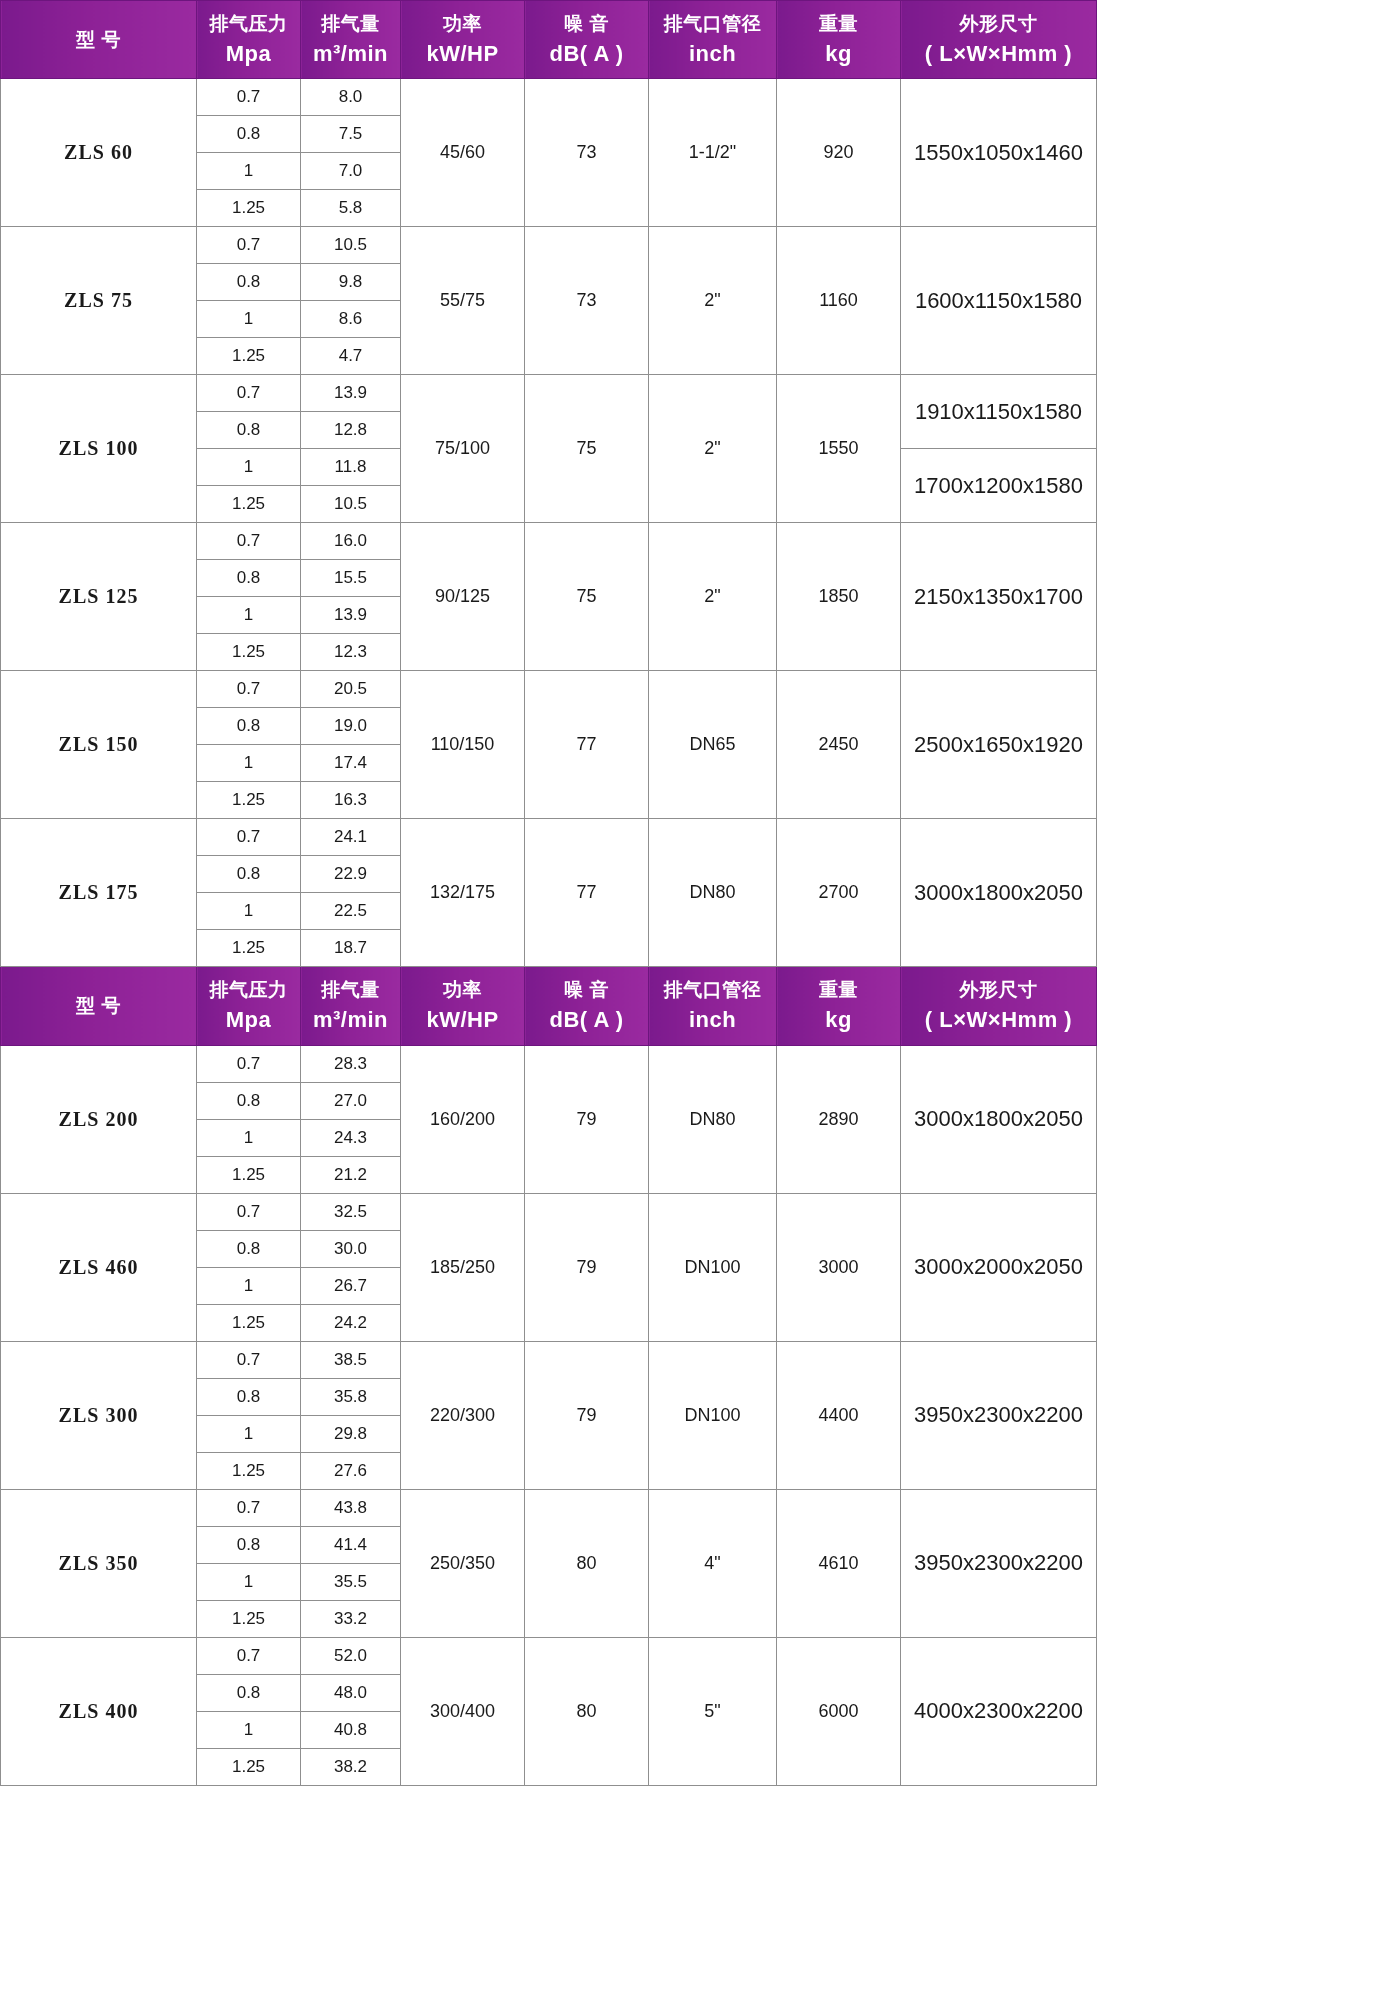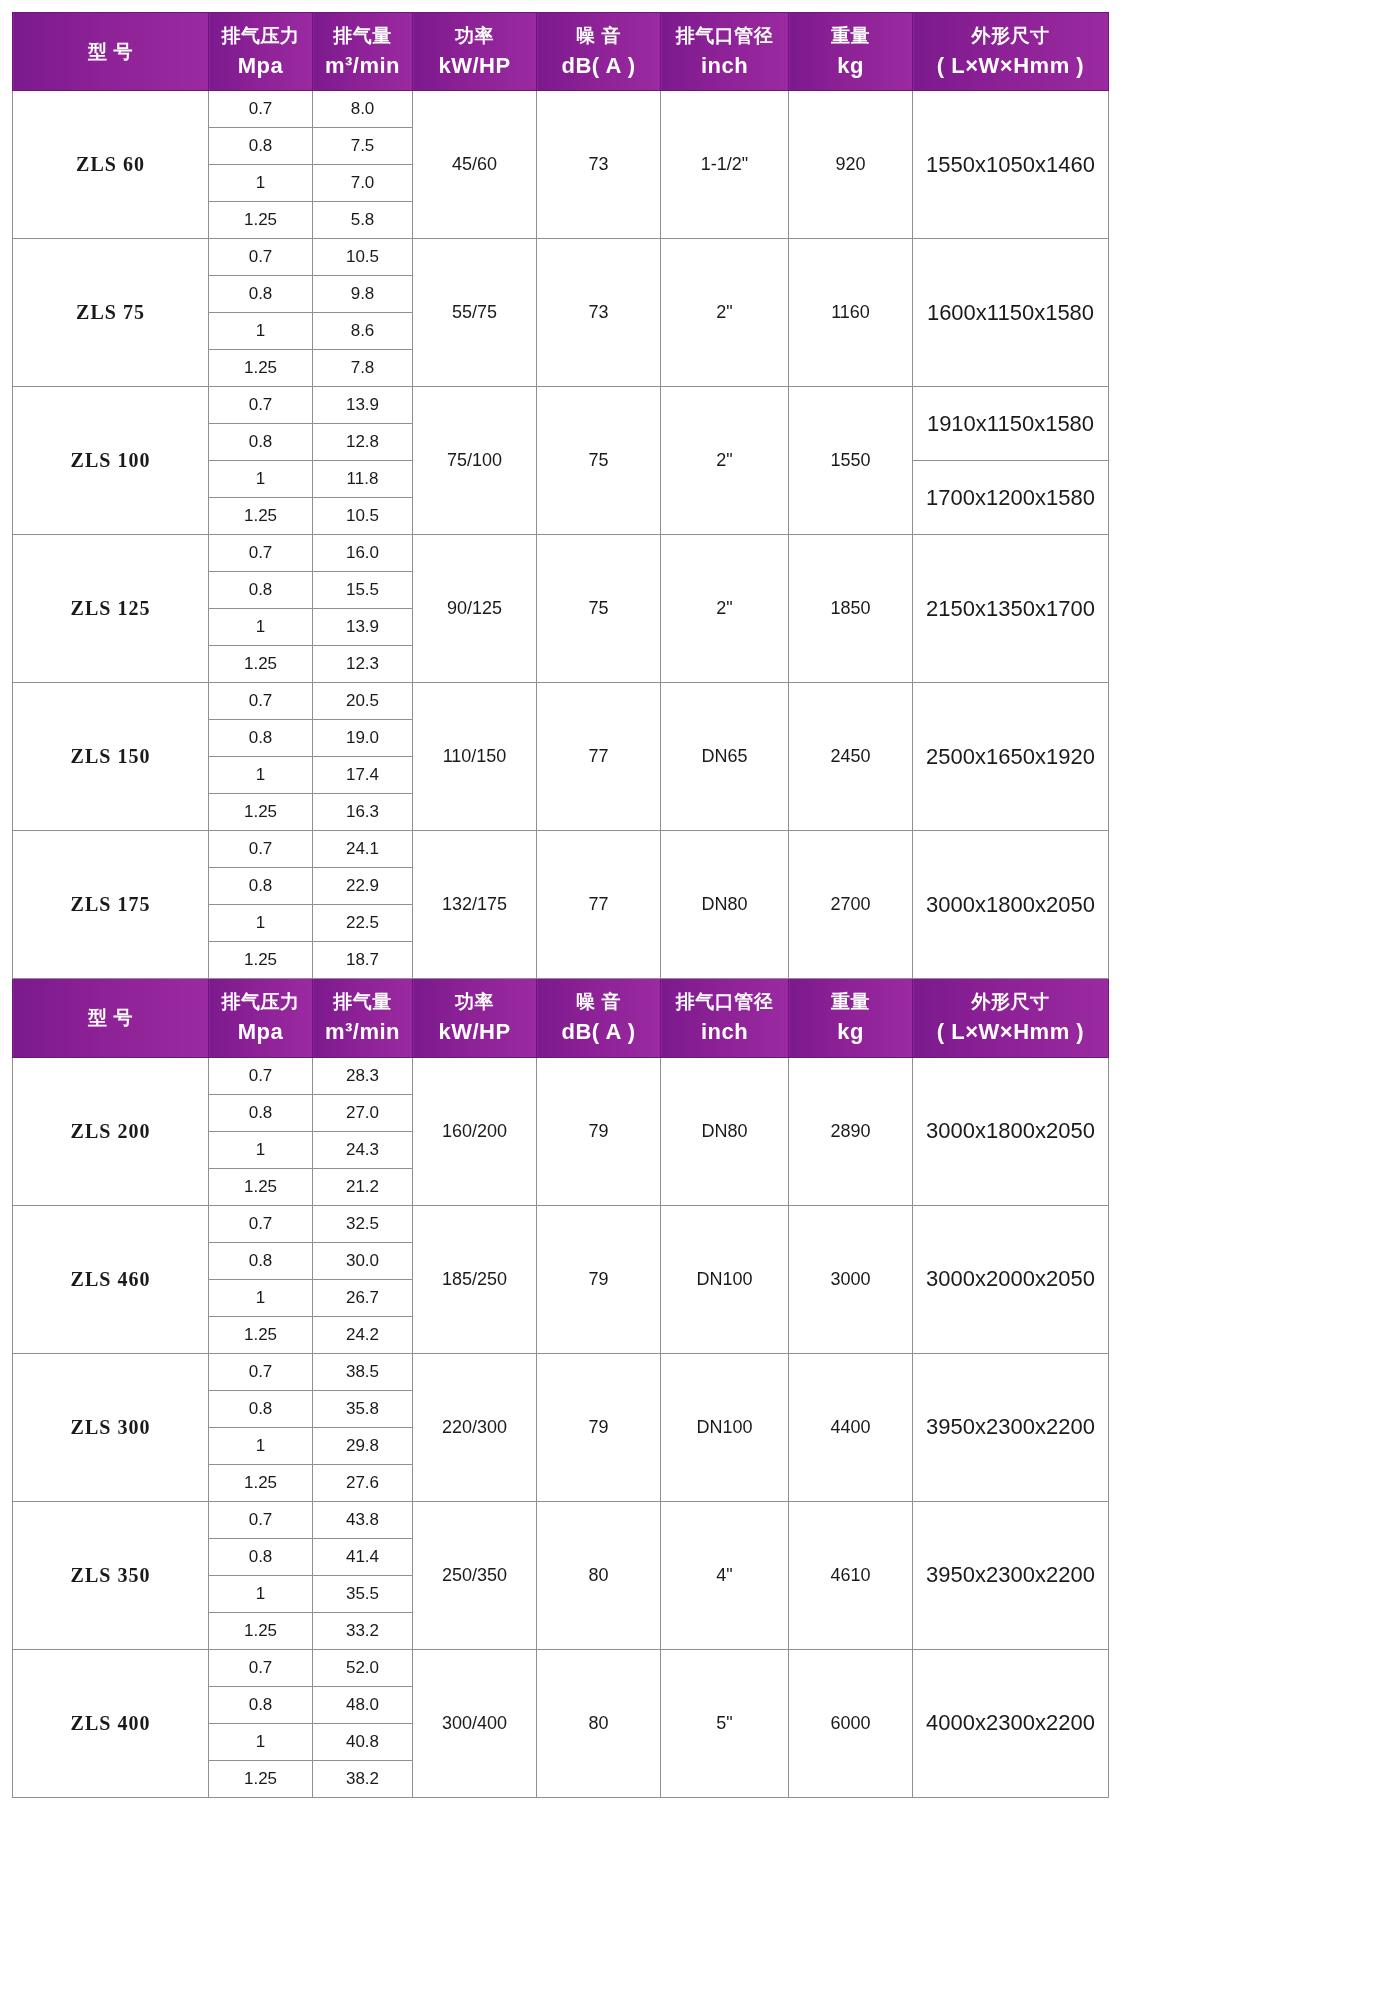--- a/index.html
+++ b/index.html
@@ -6,21 +6,21 @@
     margin: 0;
     padding: 0;
     background: #ffffff;
   }
   body {
     width: 1400px;
     font-family: "Liberation Sans", "DejaVu Sans", sans-serif;
   }
   .sheet {
     width: 1096px;
-    margin: 12px;
+    margin: 0;
     padding: 0;
   }
   table.spec {
     border-collapse: collapse;
     table-layout: fixed;
     width: 1096px;
   }
   table.spec td, table.spec th {
     border: 1px solid #8f8f8f;
     text-align: center;
@@ -133,21 +133,21 @@
         <tr>
           <td class="num">0.8</td>
           <td class="num">9.8</td>
         </tr>
         <tr>
           <td class="num">1</td>
           <td class="num">8.6</td>
         </tr>
         <tr>
           <td class="num">1.25</td>
-          <td class="num">7.8</td>
+          <td class="num">4.7</td>
         </tr>
         <tr>
           <td class="model" rowspan="4">ZLS 100</td>
           <td class="num">0.7</td>
           <td class="num">13.9</td>
           <td class="mid" rowspan="4">75/100</td>
           <td class="mid" rowspan="4">75</td>
           <td class="mid" rowspan="4">2"</td>
           <td class="mid" rowspan="4">1550</td>
           <td class="dim" rowspan="2">1910x1150x1580</td>

